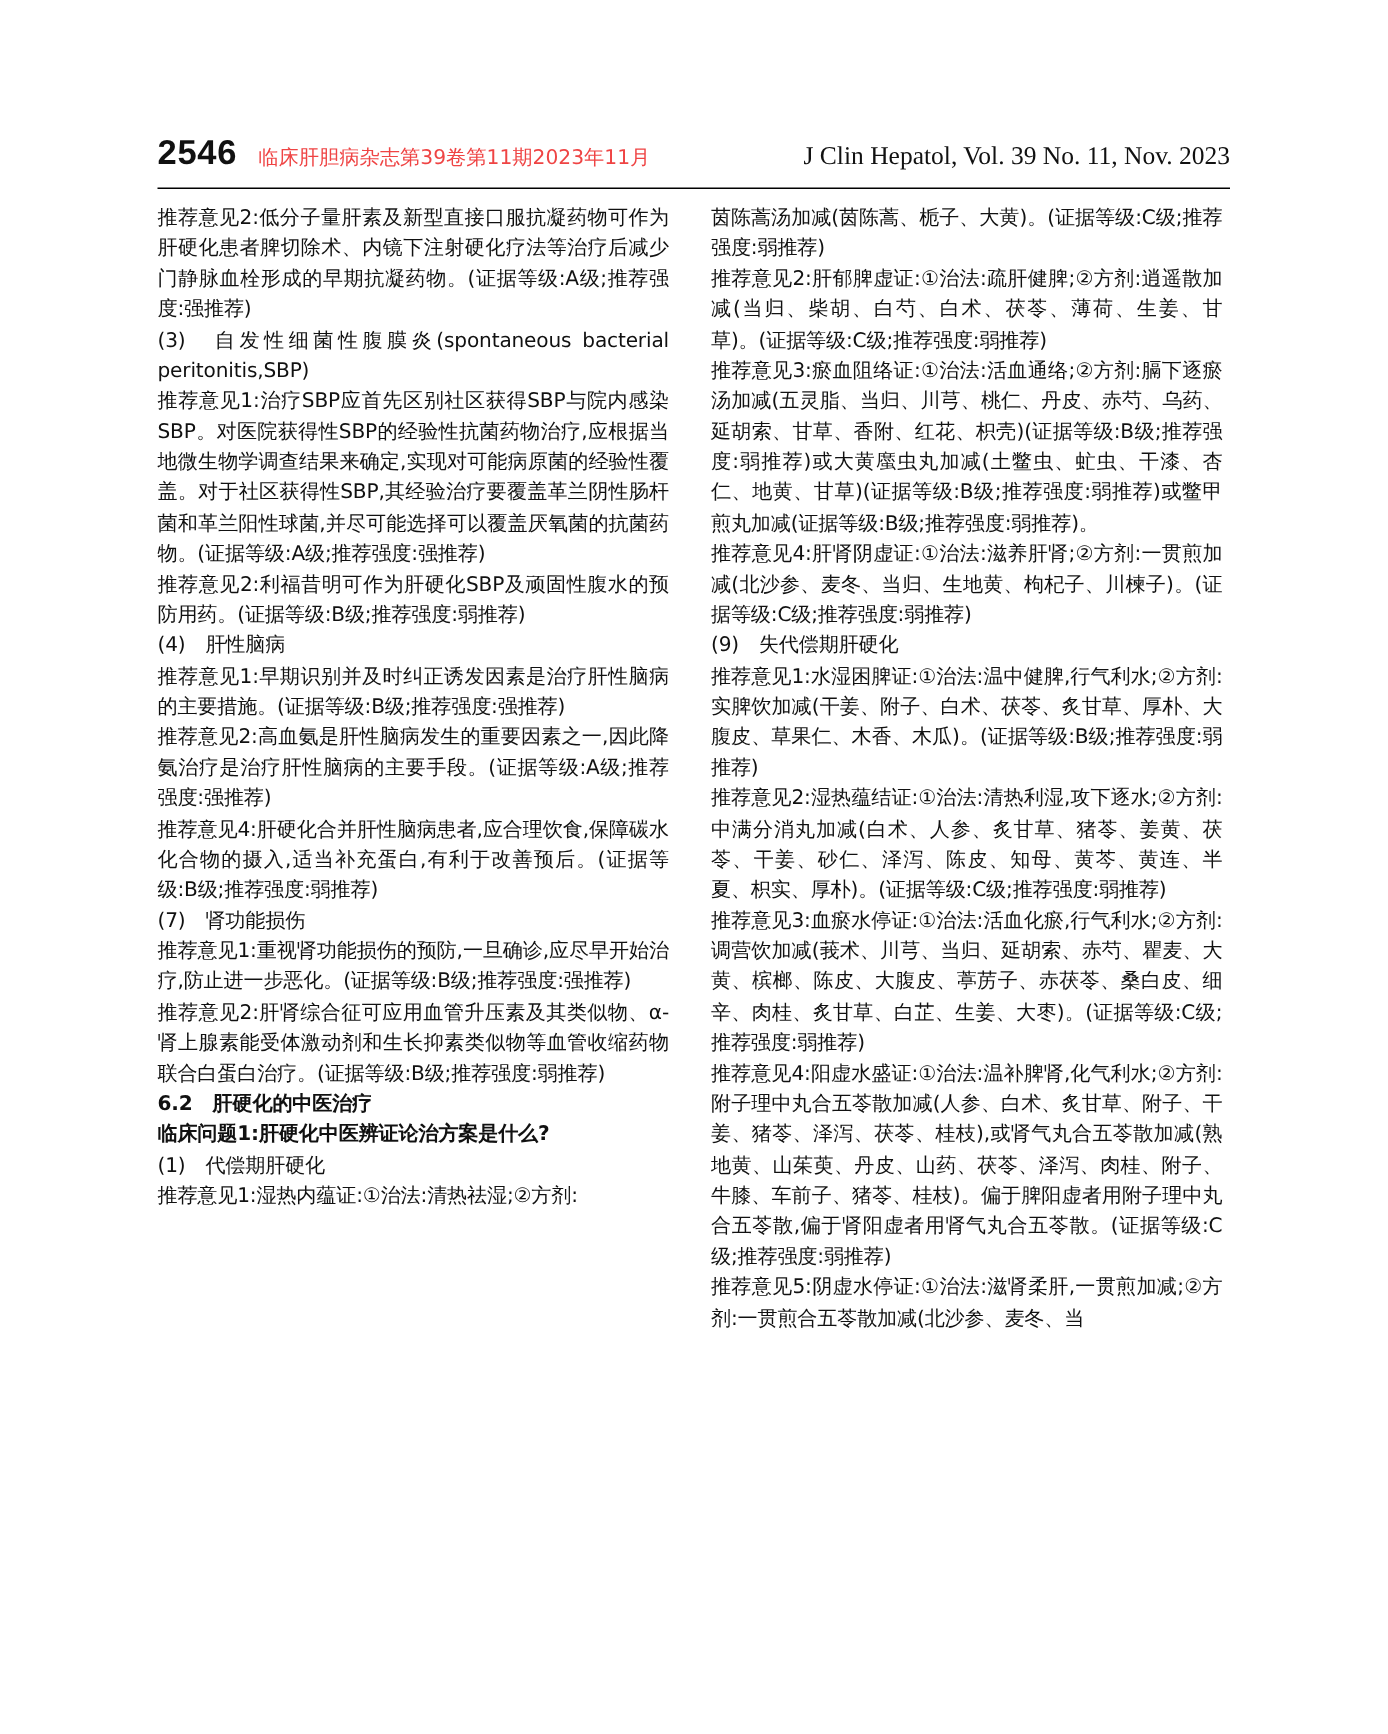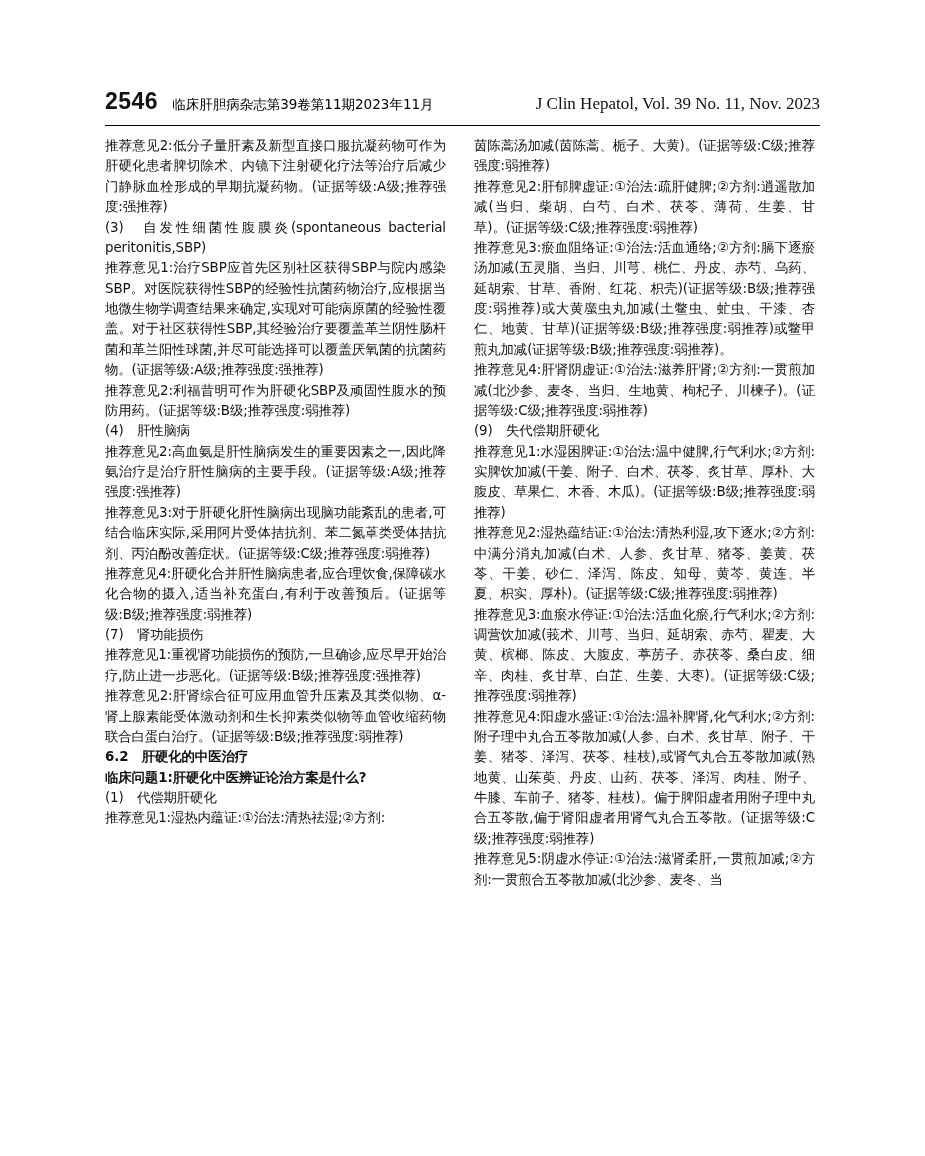--- a/index.html
+++ b/index.html
@@ -29,21 +29,21 @@
     font-family: "Liberation Sans", sans-serif;
     font-weight: bold;
     font-size: 23px;
     letter-spacing: 0.5px;
     margin-right: 14px;
     color: #111;
   }
   .header .journal-cn {
     font-family: "DejaVu Sans", sans-serif;
     font-size: 13.5px;
-    color: #000000;
+    color: #ef4444;
     margin-right: 0;
   }
   .header .journal-en {
     font-family: "Liberation Serif", serif;
     font-size: 17px;
     color: #111;
     margin-left: auto;
     white-space: nowrap;
   }
   .rule {
@@ -90,22 +90,22 @@
   </div>
   <div class="rule"></div>
 
   <div class="columns">
     <div class="col">
       <p class="p-rec">推荐意见2:低分子量肝素及新型直接口服抗凝药物可作为肝硬化患者脾切除术、内镜下注射硬化疗法等治疗后减少门静脉血栓形成的早期抗凝药物。(证据等级:A级;推荐强度:强推荐)</p>
       <p class="p-body">(3)　自发性细菌性腹膜炎(spontaneous bacterial peritonitis,SBP)</p>
       <p class="p-rec">推荐意见1:治疗SBP应首先区别社区获得SBP与院内感染SBP。对医院获得性SBP的经验性抗菌药物治疗,应根据当地微生物学调查结果来确定,实现对可能病原菌的经验性覆盖。对于社区获得性SBP,其经验治疗要覆盖革兰阴性肠杆菌和革兰阳性球菌,并尽可能选择可以覆盖厌氧菌的抗菌药物。(证据等级:A级;推荐强度:强推荐)</p>
       <p class="p-rec">推荐意见2:利福昔明可作为肝硬化SBP及顽固性腹水的预防用药。(证据等级:B级;推荐强度:弱推荐)</p>
       <p class="p-body">(4)　肝性脑病</p>
+      <p class="p-rec">推荐意见1:早期识别并及时纠正诱发因素是治疗肝性脑病的主要措施。(证据等级:B级;推荐强度:强推荐)</p>
       <p class="p-rec">推荐意见2:高血氨是肝性脑病发生的重要因素之一,因此降氨治疗是治疗肝性脑病的主要手段。(证据等级:A级;推荐强度:强推荐)</p>
-      <p class="p-rec">推荐意见3:对于肝硬化肝性脑病出现脑功能紊乱的患者,可结合临床实际,采用阿片受体拮抗剂、苯二氮䓬类受体拮抗剂、丙泊酚改善症状。(证据等级:C级;推荐强度:弱推荐)</p>
       <p class="p-rec">推荐意见4:肝硬化合并肝性脑病患者,应合理饮食,保障碳水化合物的摄入,适当补充蛋白,有利于改善预后。(证据等级:B级;推荐强度:弱推荐)</p>
       <p class="p-body">(7)　肾功能损伤</p>
       <p class="p-rec">推荐意见1:重视肾功能损伤的预防,一旦确诊,应尽早开始治疗,防止进一步恶化。(证据等级:B级;推荐强度:强推荐)</p>
       <p class="p-rec">推荐意见2:肝肾综合征可应用血管升压素及其类似物、α-肾上腺素能受体激动剂和生长抑素类似物等血管收缩药物联合白蛋白治疗。(证据等级:B级;推荐强度:弱推荐)</p>
       <p class="sec-head">6.2　肝硬化的中医治疗</p>
       <p class="sec-head">临床问题1:肝硬化中医辨证论治方案是什么?</p>
       <p class="p-body">(1)　代偿期肝硬化</p>
       <p class="p-rec">推荐意见1:湿热内蕴证:①治法:清热祛湿;②方剂:</p>
     </div>
 

